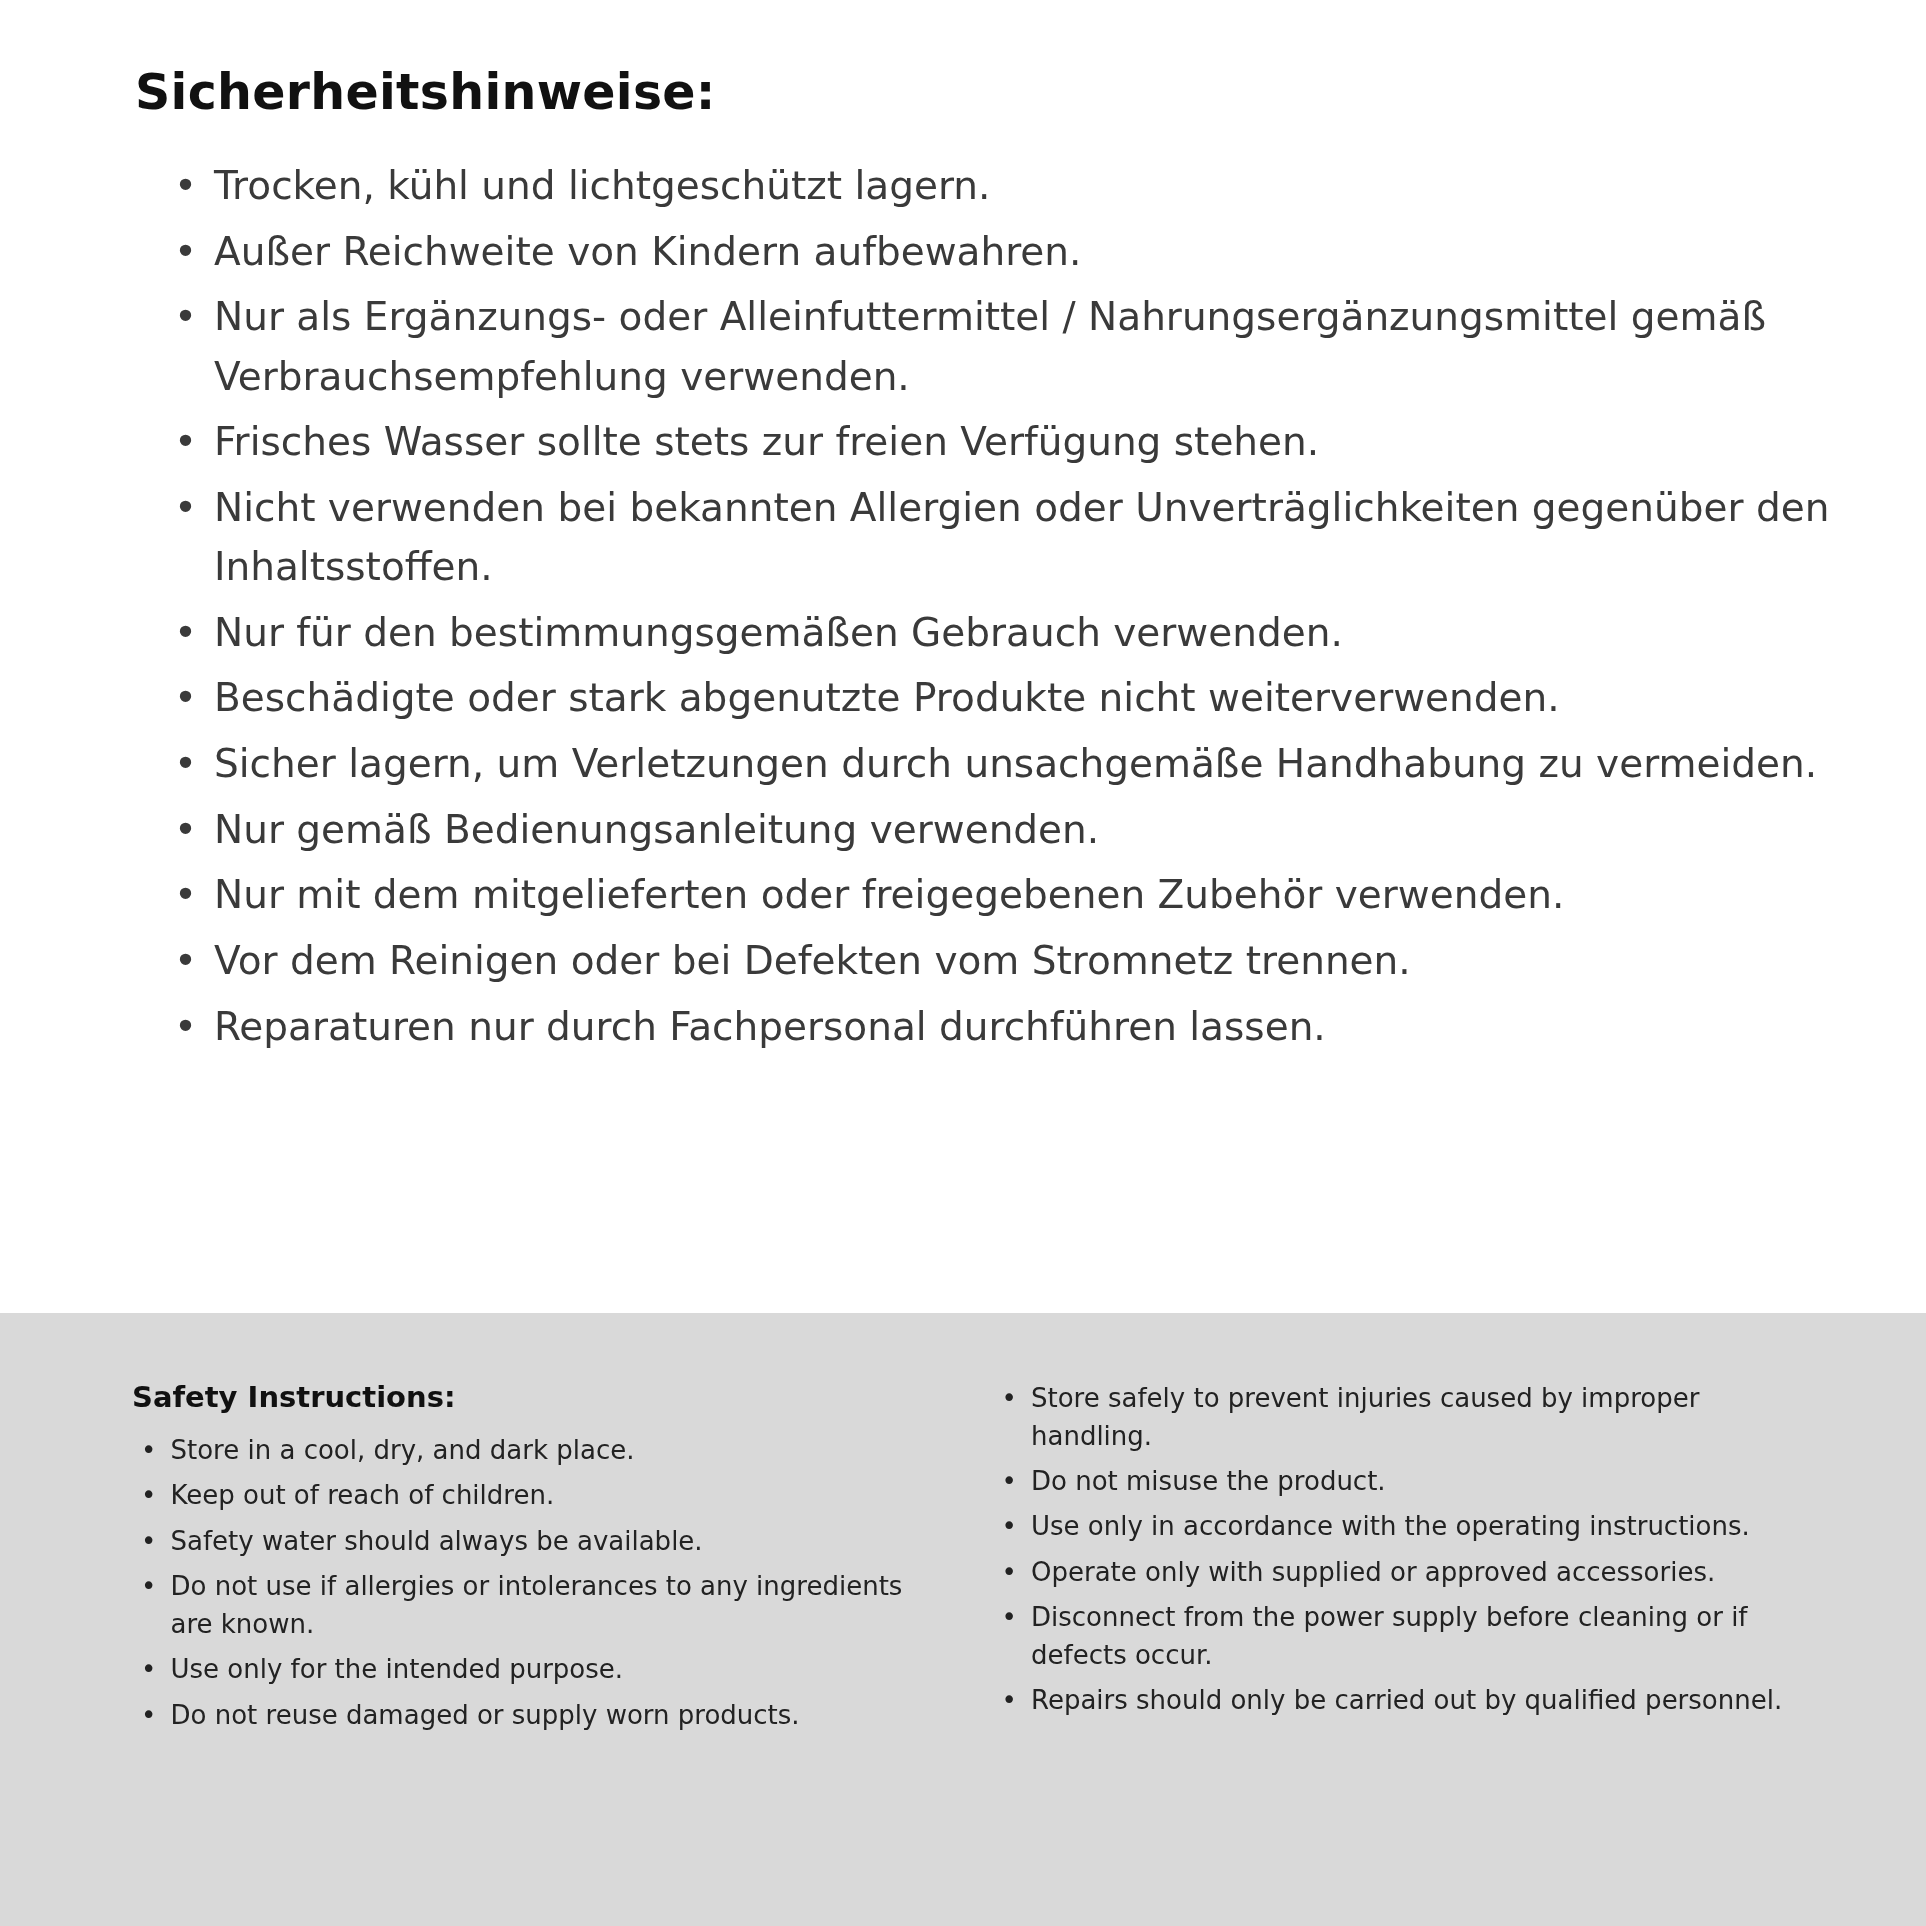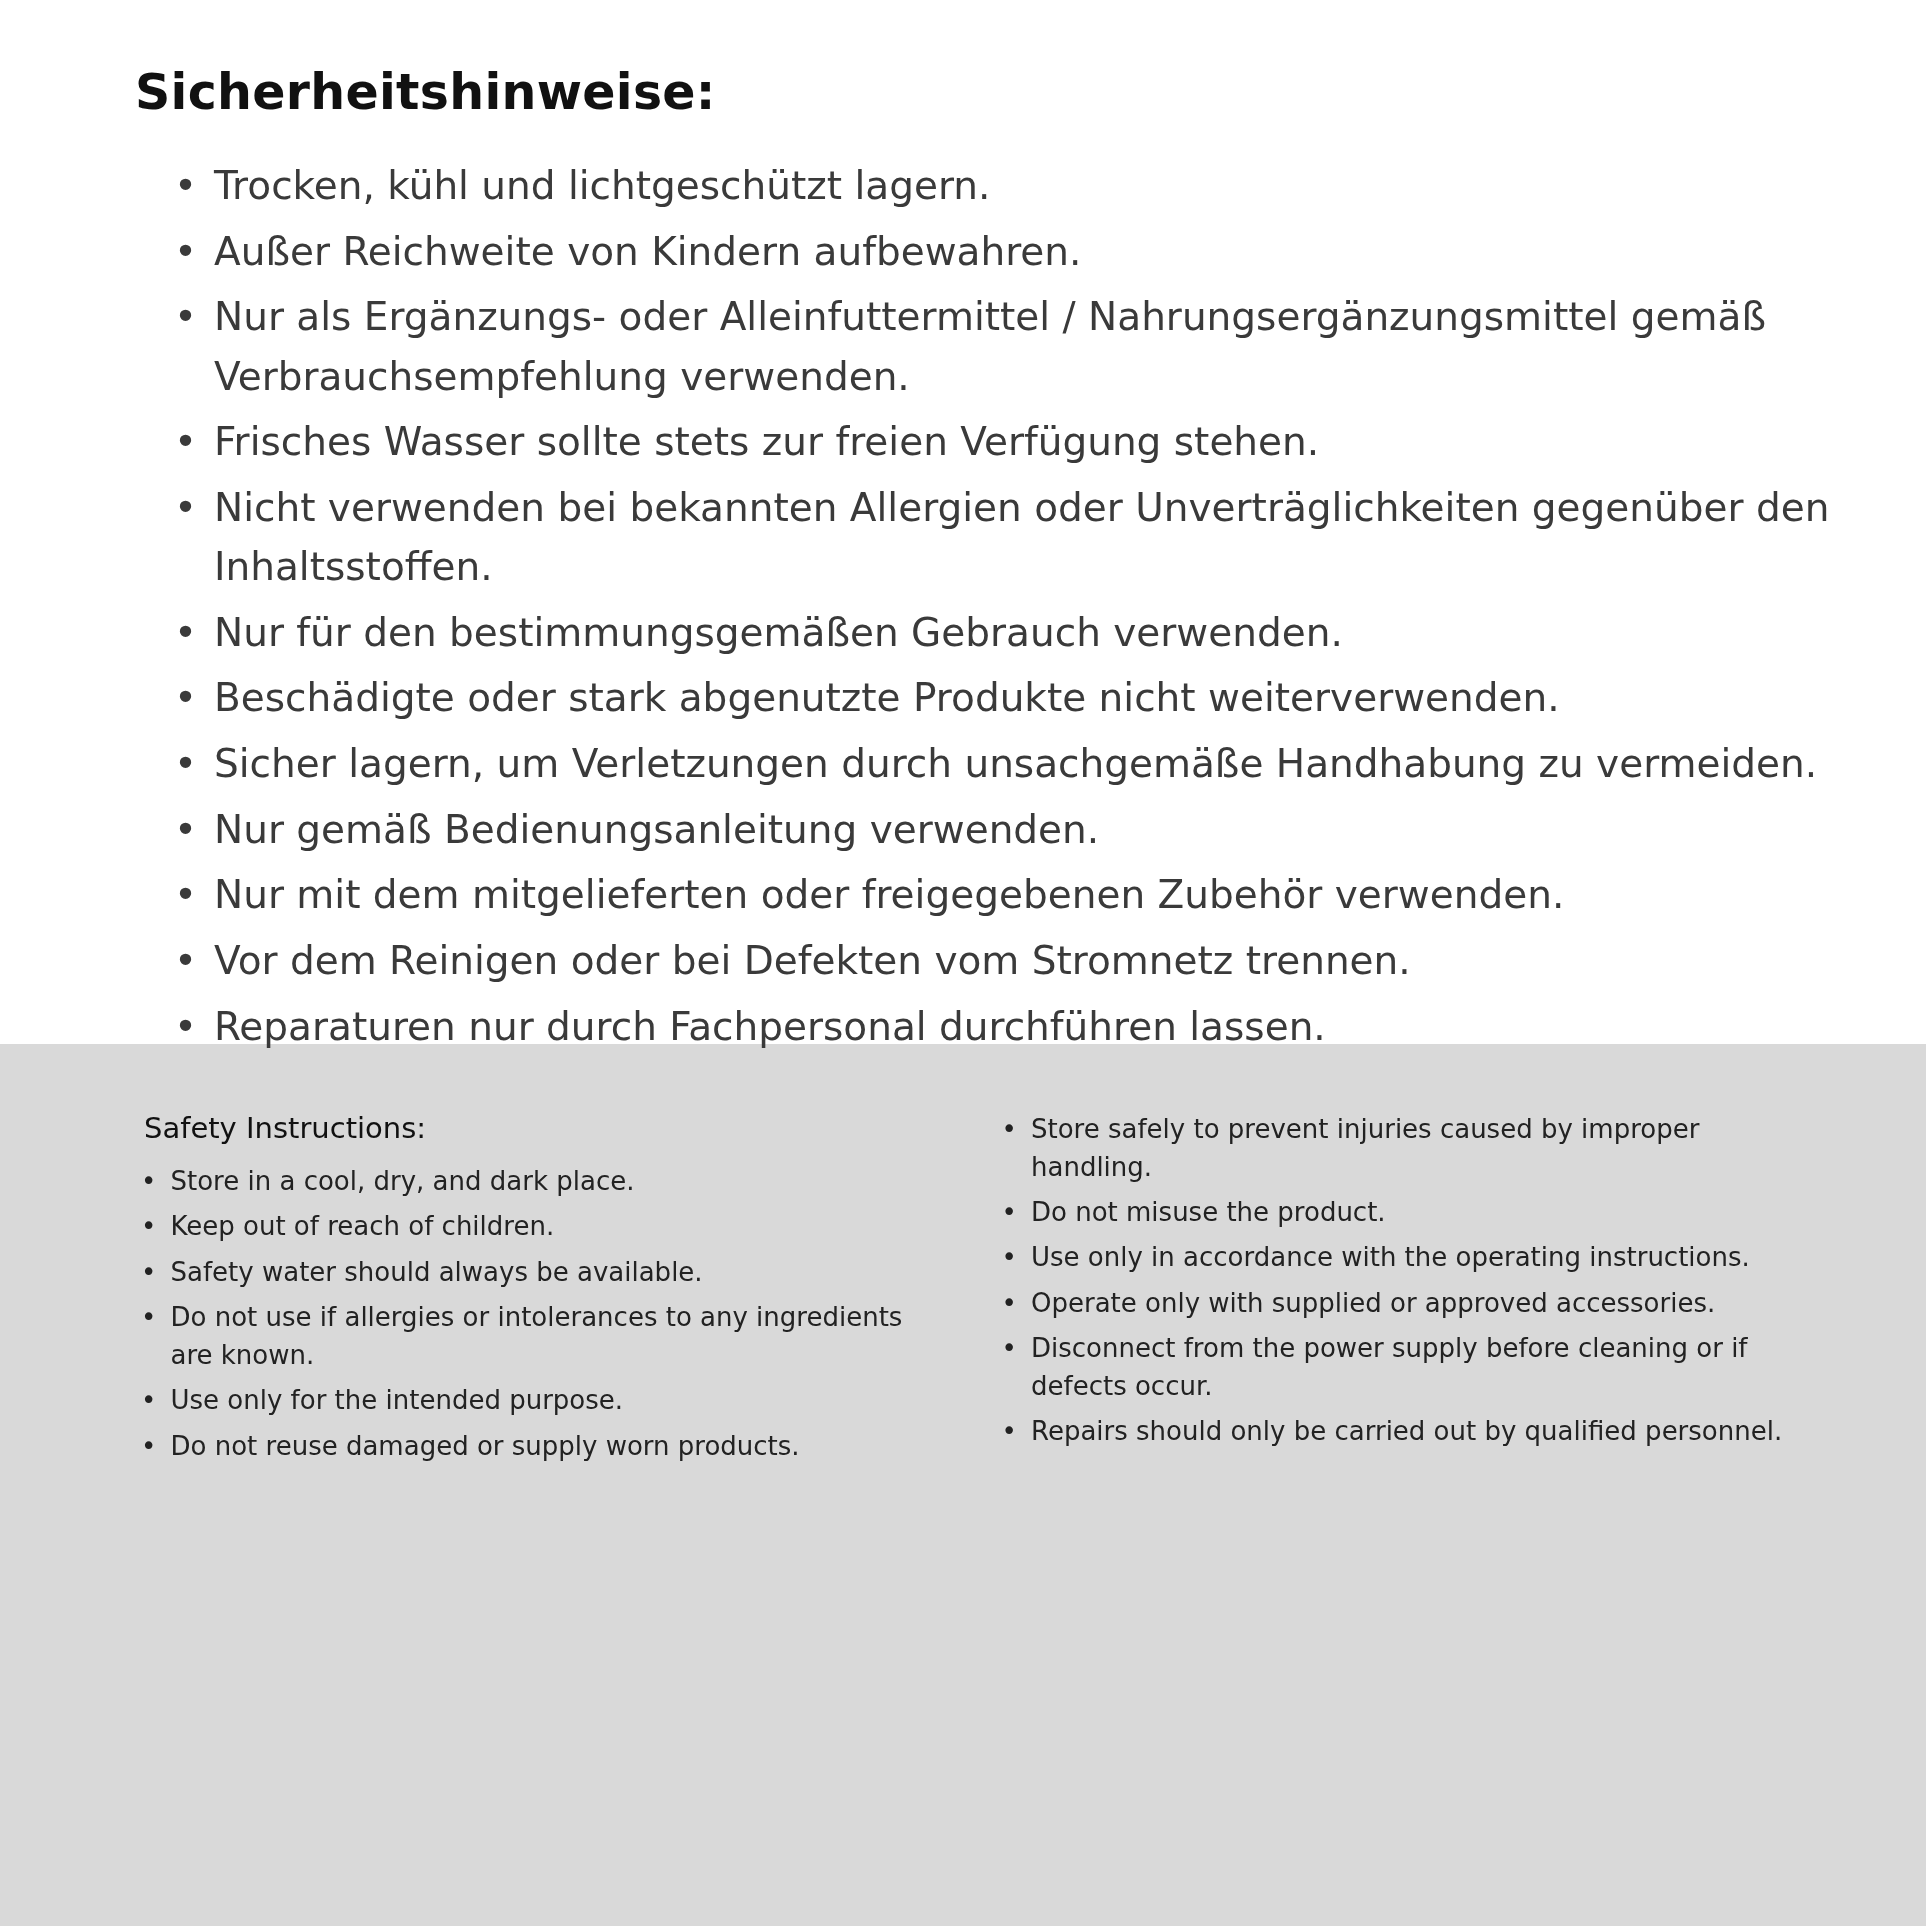--- a/index.html
+++ b/index.html
@@ -19,21 +19,21 @@
     height: 1926px;
     display: flex;
     flex-direction: column;
   }
 
   
   .de-section {
     background: var(--page-bg, #ffffff);
     padding: 64px 77px 0 135px;
     box-sizing: border-box;
-    height: 1044px;
+    height: 1313px;
     flex: 0 0 auto;
   }
   .de-heading {
     margin: 0 0 35px 0;
     font-size: 49px;
     font-weight: 700;
     color: var(--heading-color, #111111);
     letter-spacing: 0.3px;
   }
   ul.de-list {
@@ -63,23 +63,23 @@
     background: var(--footer-bg, #d9d9d9);
     flex: 1 1 auto;
     box-sizing: border-box;
     padding: 67px 109px 0 128px;
     display: grid;
     grid-template-columns: 1fr 1fr;
     column-gap: 58px;
     align-items: start;
   }
   .en-heading {
-    margin: 0 0 18px 16px;
+    margin: 0 0 18px 4px;
     font-size: 29px;
-    font-weight: 400;
+    font-weight: 700;
     color: var(--heading-color, #111111);
   }
   ul.en-list {
     list-style: none;
     margin: 0;
     padding: 0 0 0 13px;
   }
   ul.en-list li {
     position: relative;
     padding-left: 29.5px;

